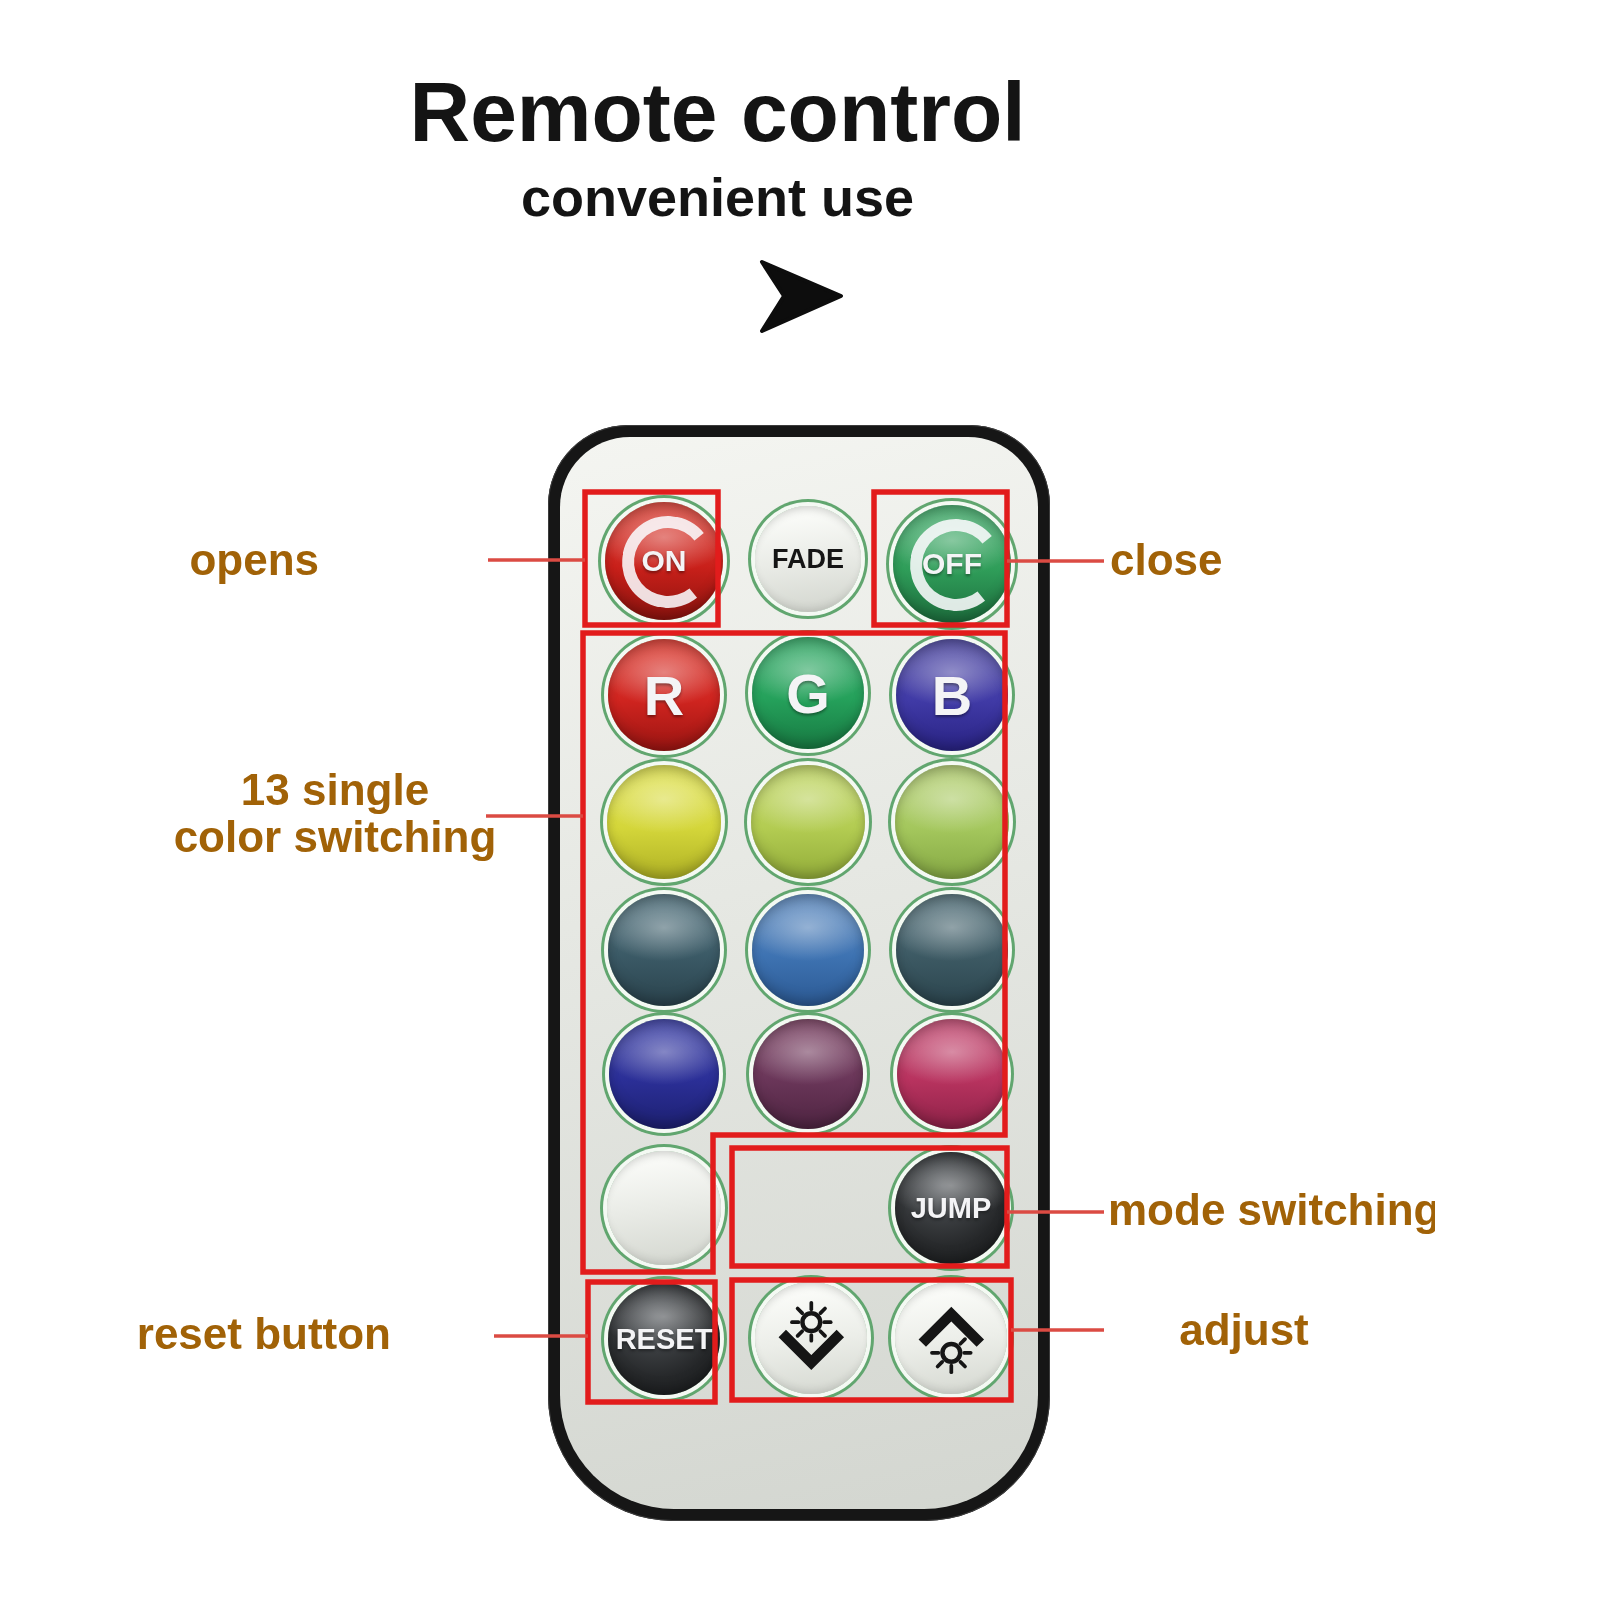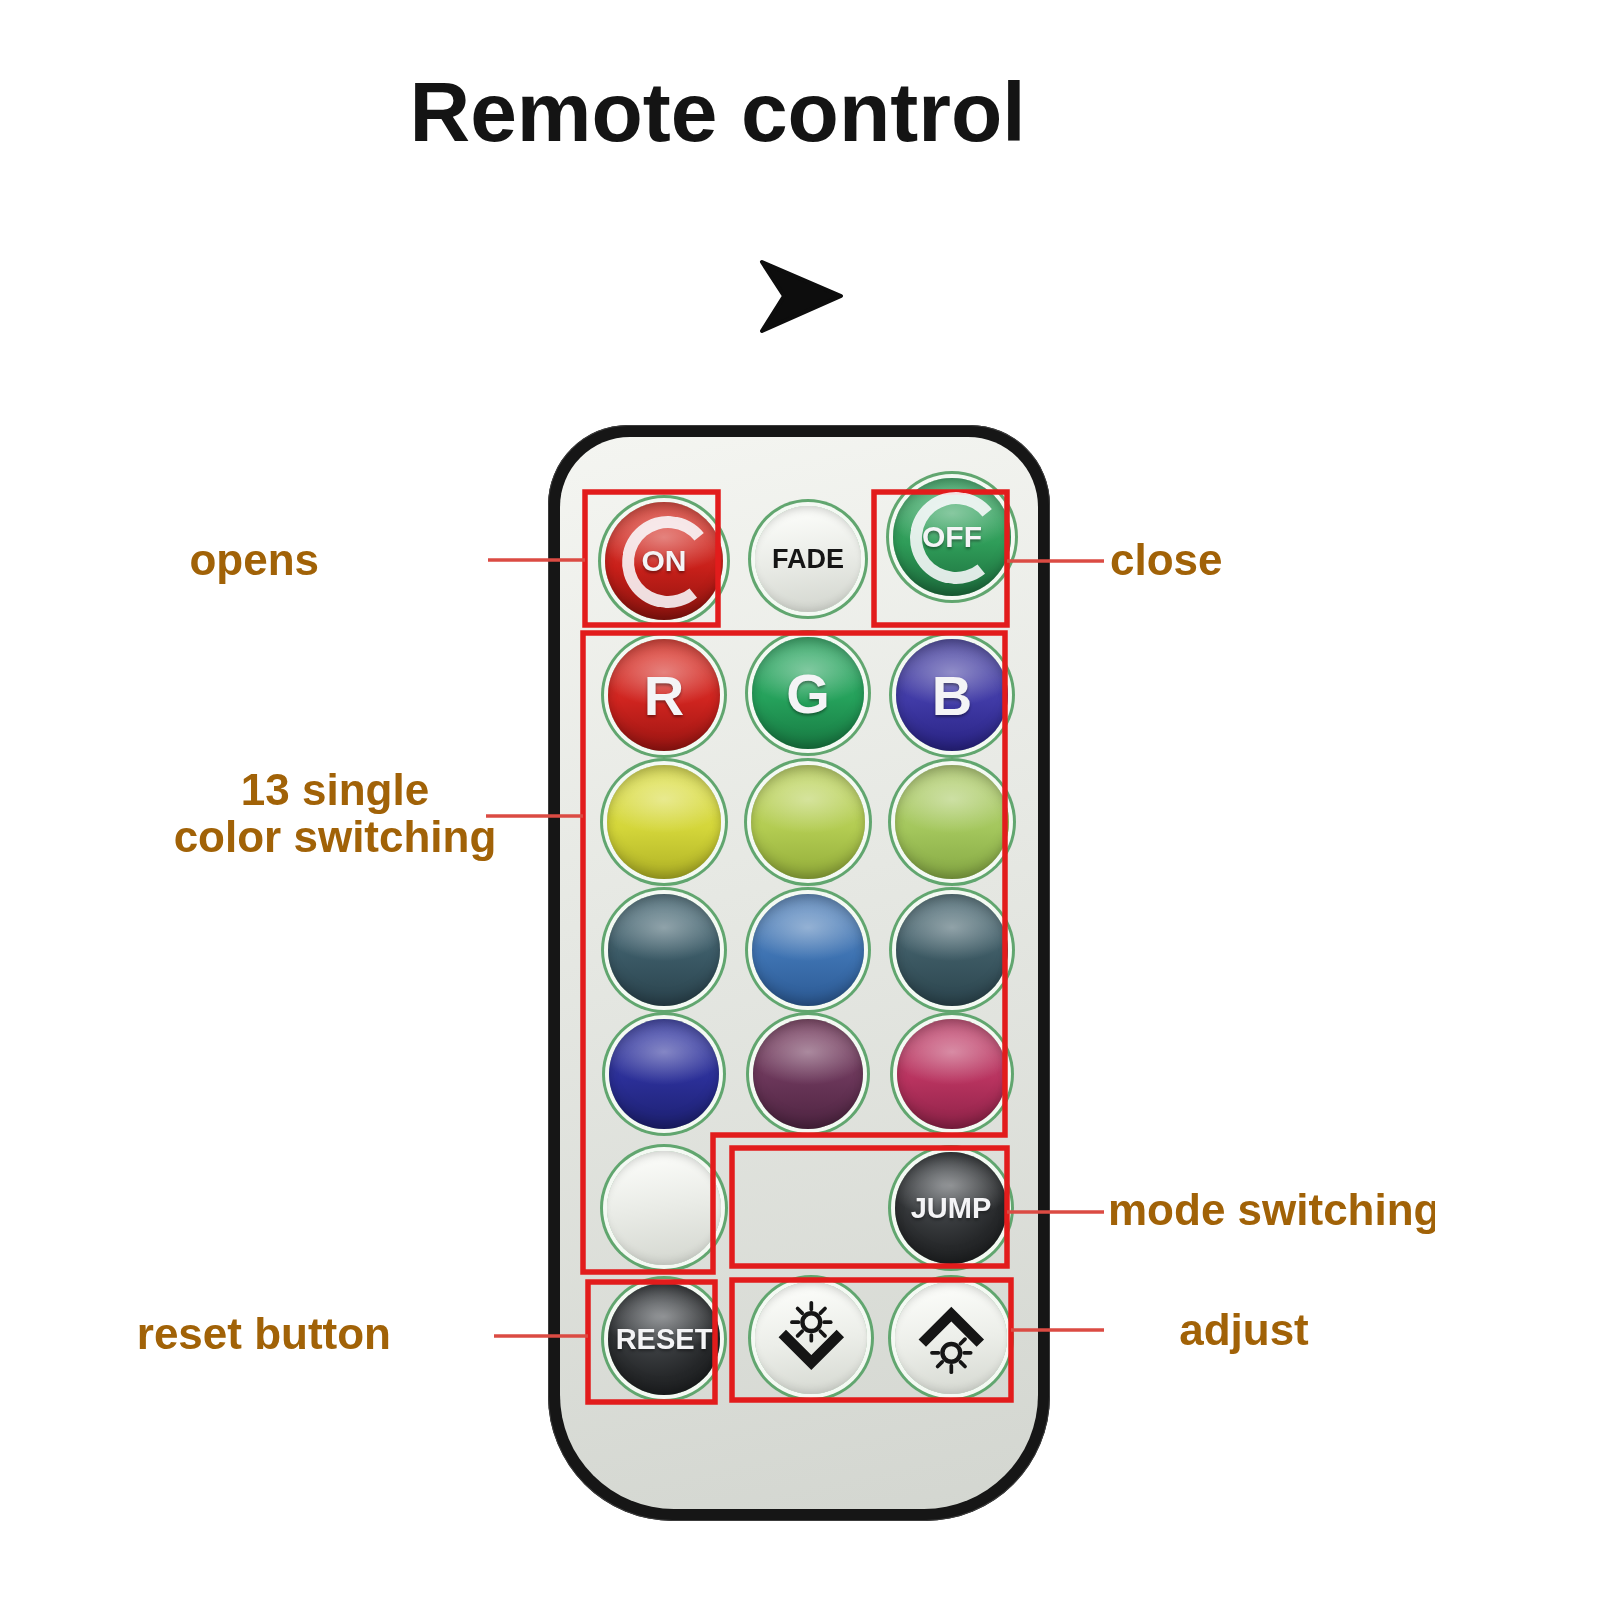--- a/index.html
+++ b/index.html
@@ -46,21 +46,21 @@
   .f56{font-size:56px;} .f30{font-size:30px;} .f29{font-size:29px;} .f27{font-size:27px;}
 
   
   .carc{position:absolute;left:14%;top:12%;width:58%;height:58%;border-radius:50%;
         border:12px solid rgba(250,250,252,.88);border-right-color:transparent;
         transform:rotate(6deg);z-index:2;}
 
   
   .on   {left:593px;top:502px;width:118px;height:118px;background:linear-gradient(180deg,#e15247,#c9201a 55%,#8d130e);}
   .timer{left:743px;top:506px;width:106px;height:106px;background:linear-gradient(172deg,#fbfcf9 10%,#e9ebe6 52%,#d5d8d1 92%);}
-  .off  {left:881px;top:478px;width:118px;height:118px;background:linear-gradient(180deg,#51b377,#2f9d59 55%,#1d6e3d);}
+  .off  {left:881px;top:505px;width:118px;height:118px;background:linear-gradient(180deg,#51b377,#2f9d59 55%,#1d6e3d);}
   .r    {left:596px;top:639px;width:112px;height:112px;background:linear-gradient(180deg,#e04a40,#cf241f 55%,#9c1512);}
   .g    {left:740px;top:637px;width:112px;height:112px;background:linear-gradient(180deg,#43b173,#25a15b 55%,#187a42);}
   .bb   {left:884px;top:639px;width:112px;height:112px;background:linear-gradient(180deg,#5a55a8,#403aa6 55%,#292384);}
   .y1   {left:595px;top:765px;width:114px;height:114px;background:linear-gradient(180deg,#e2e45c,#d4d63a 55%,#b0b225);}
   .y2   {left:739px;top:765px;width:114px;height:114px;background:linear-gradient(180deg,#c6da70,#b3cc52 55%,#93ad3a);}
   .y3   {left:883px;top:765px;width:114px;height:114px;background:linear-gradient(180deg,#bad37e,#a4c75d 55%,#86a944);}
   .t1   {left:596px;top:894px;width:112px;height:112px;background:linear-gradient(180deg,#5f7d88,#3b5a66 55%,#2a424c);}
   .t2   {left:740px;top:894px;width:112px;height:112px;background:linear-gradient(180deg,#6a93c4,#3e73b2 55%,#2c5a94);}
   .t3   {left:884px;top:894px;width:112px;height:112px;background:linear-gradient(180deg,#617c85,#3d5a64 55%,#2b444d);}
   .n1   {left:597px;top:1019px;width:110px;height:110px;background:linear-gradient(180deg,#4a4eae,#2b2f97 55%,#1d2071);}
@@ -79,20 +79,21 @@
   .overlay{position:absolute;left:0;top:0;width:1600px;height:1600px;pointer-events:none;}
   .rbox{fill:none;stroke:#e21c1c;stroke-width:5.5;}
   .rline{stroke:#db4b43;stroke-width:3.5;}
 </style>
 </head>
 <body>
 
 <div id="canvas">
 
   <div class="title">Remote control</div>
+  <div class="subtitle">convenient use</div>
 
   <svg class="overlay" viewBox="0 0 1600 1600">
     <polygon points="762,262 841,296 762,331 784,296" fill="#0d0d0d" stroke="#0d0d0d" stroke-width="4" stroke-linejoin="round"></polygon>
   </svg>
 
   <div class="remote">
     <div class="remote-face"></div>
   </div>
 
   <div class="b on">

